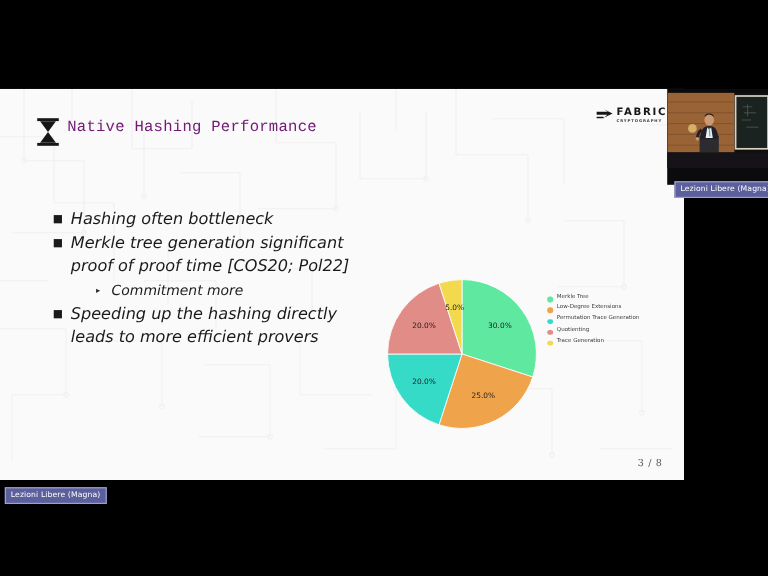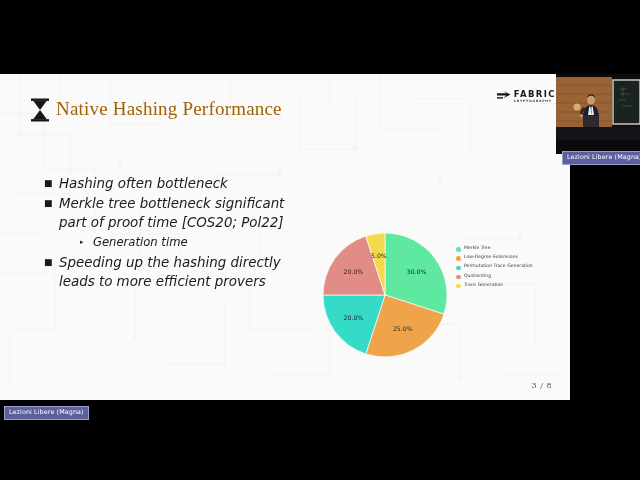--- a/index.html
+++ b/index.html
@@ -35,23 +35,23 @@
     position: absolute;
     inset: 0;
     opacity: 0.5;
     pointer-events: none;
   }
 
   #slide-title {
     position: absolute;
     left: 56px;
     top: 24px;
-    font-size: 19px;
-    color: #a16207;
-    font-family: Liberation Serif, serif;
+    font-size: 13px;
+    color: #701a75;
+    font-family: Liberation Mono, monospace;
     letter-spacing: 0.2px;
     white-space: nowrap;
   }
 
   #hourglass-icon {
     position: absolute;
     left: 30px;
     top: 24px;
     width: 20px;
     height: 24px;
@@ -310,25 +310,25 @@
       </div>
     </div>
 
     <div id="bullets">
       <div class="bullet-row">
         <span class="marker">■</span>
         <span class="btext">Hashing often bottleneck</span>
       </div>
       <div class="bullet-row">
         <span class="marker">■</span>
-        <span class="btext">Merkle tree bottleneck significant part of proof time [COS20; Pol22]</span>
+        <span class="btext">Merkle tree generation significant proof of proof time [COS20; Pol22]</span>
       </div>
       <div class="bullet-row sub">
         <span class="marker">▸</span>
-        <span class="btext">Generation time</span>
+        <span class="btext">Commitment more</span>
       </div>
       <div class="bullet-row">
         <span class="marker">■</span>
         <span class="btext">Speeding up the hashing directly leads to more efficient provers</span>
       </div>
     </div>
 
     <div id="chart-area">
       <svg id="pie" width="130" height="130" viewBox="0 0 130 130">
         <g id="pie-slices">

